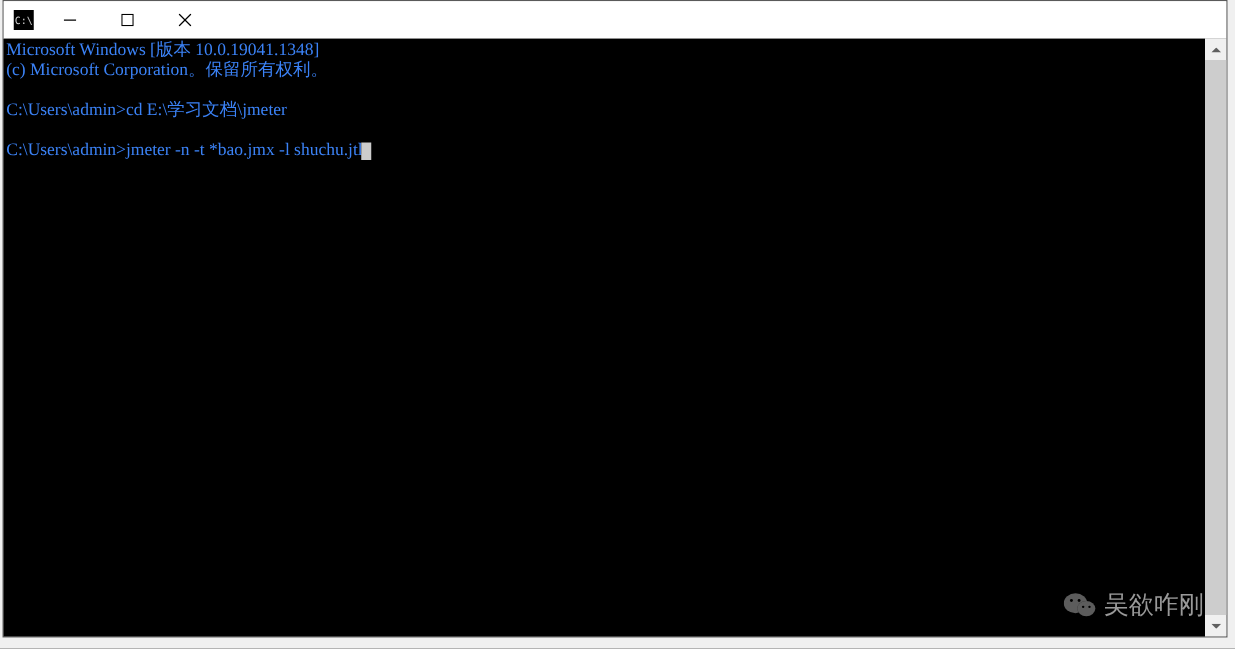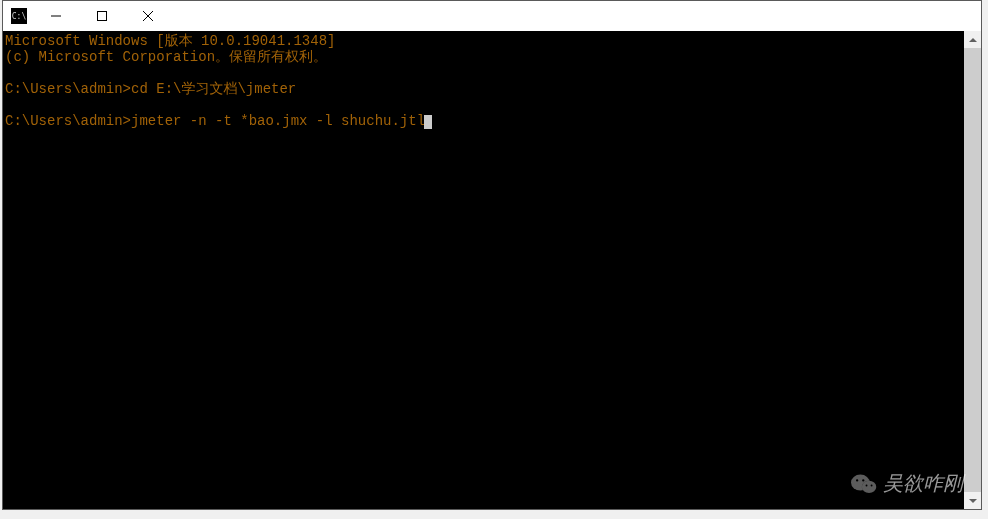--- a/index.html
+++ b/index.html
@@ -67,22 +67,22 @@
     }
     .terminal-wrap {
       flex: 1;
       display: flex;
       background: #000;
       position: relative;
     }
     .terminal {
       flex: 1;
       background: #000;
-      color: #a16207;
-      font-family: Liberation Mono, monospace;
+      color: #3b82f6;
+      font-family: Liberation Serif, serif;
       font-size: 14px;
       line-height: 16px;
       padding: 2px 0 0 2px;
       white-space: pre;
       overflow: hidden;
     }
     .scrollbar {
       width: 17px;
       background: #f0f0f0;
       display: flex;
@@ -123,21 +123,20 @@
       position: absolute;
       right: 18px;
       bottom: 12px;
       display: flex;
       align-items: center;
       gap: 6px;
       color: rgba(255,255,255,0.6);
       font-size: 20px;
       font-family: "Microsoft YaHei", sans-serif;
       pointer-events: none;
-      font-style: italic;
     }
     .watermark-icon {
       width: 26px;
       height: 22px;
       position: relative;
     }
     .watermark-icon svg {
       width: 100%;
       height: 100%;
       opacity: 0.6;

